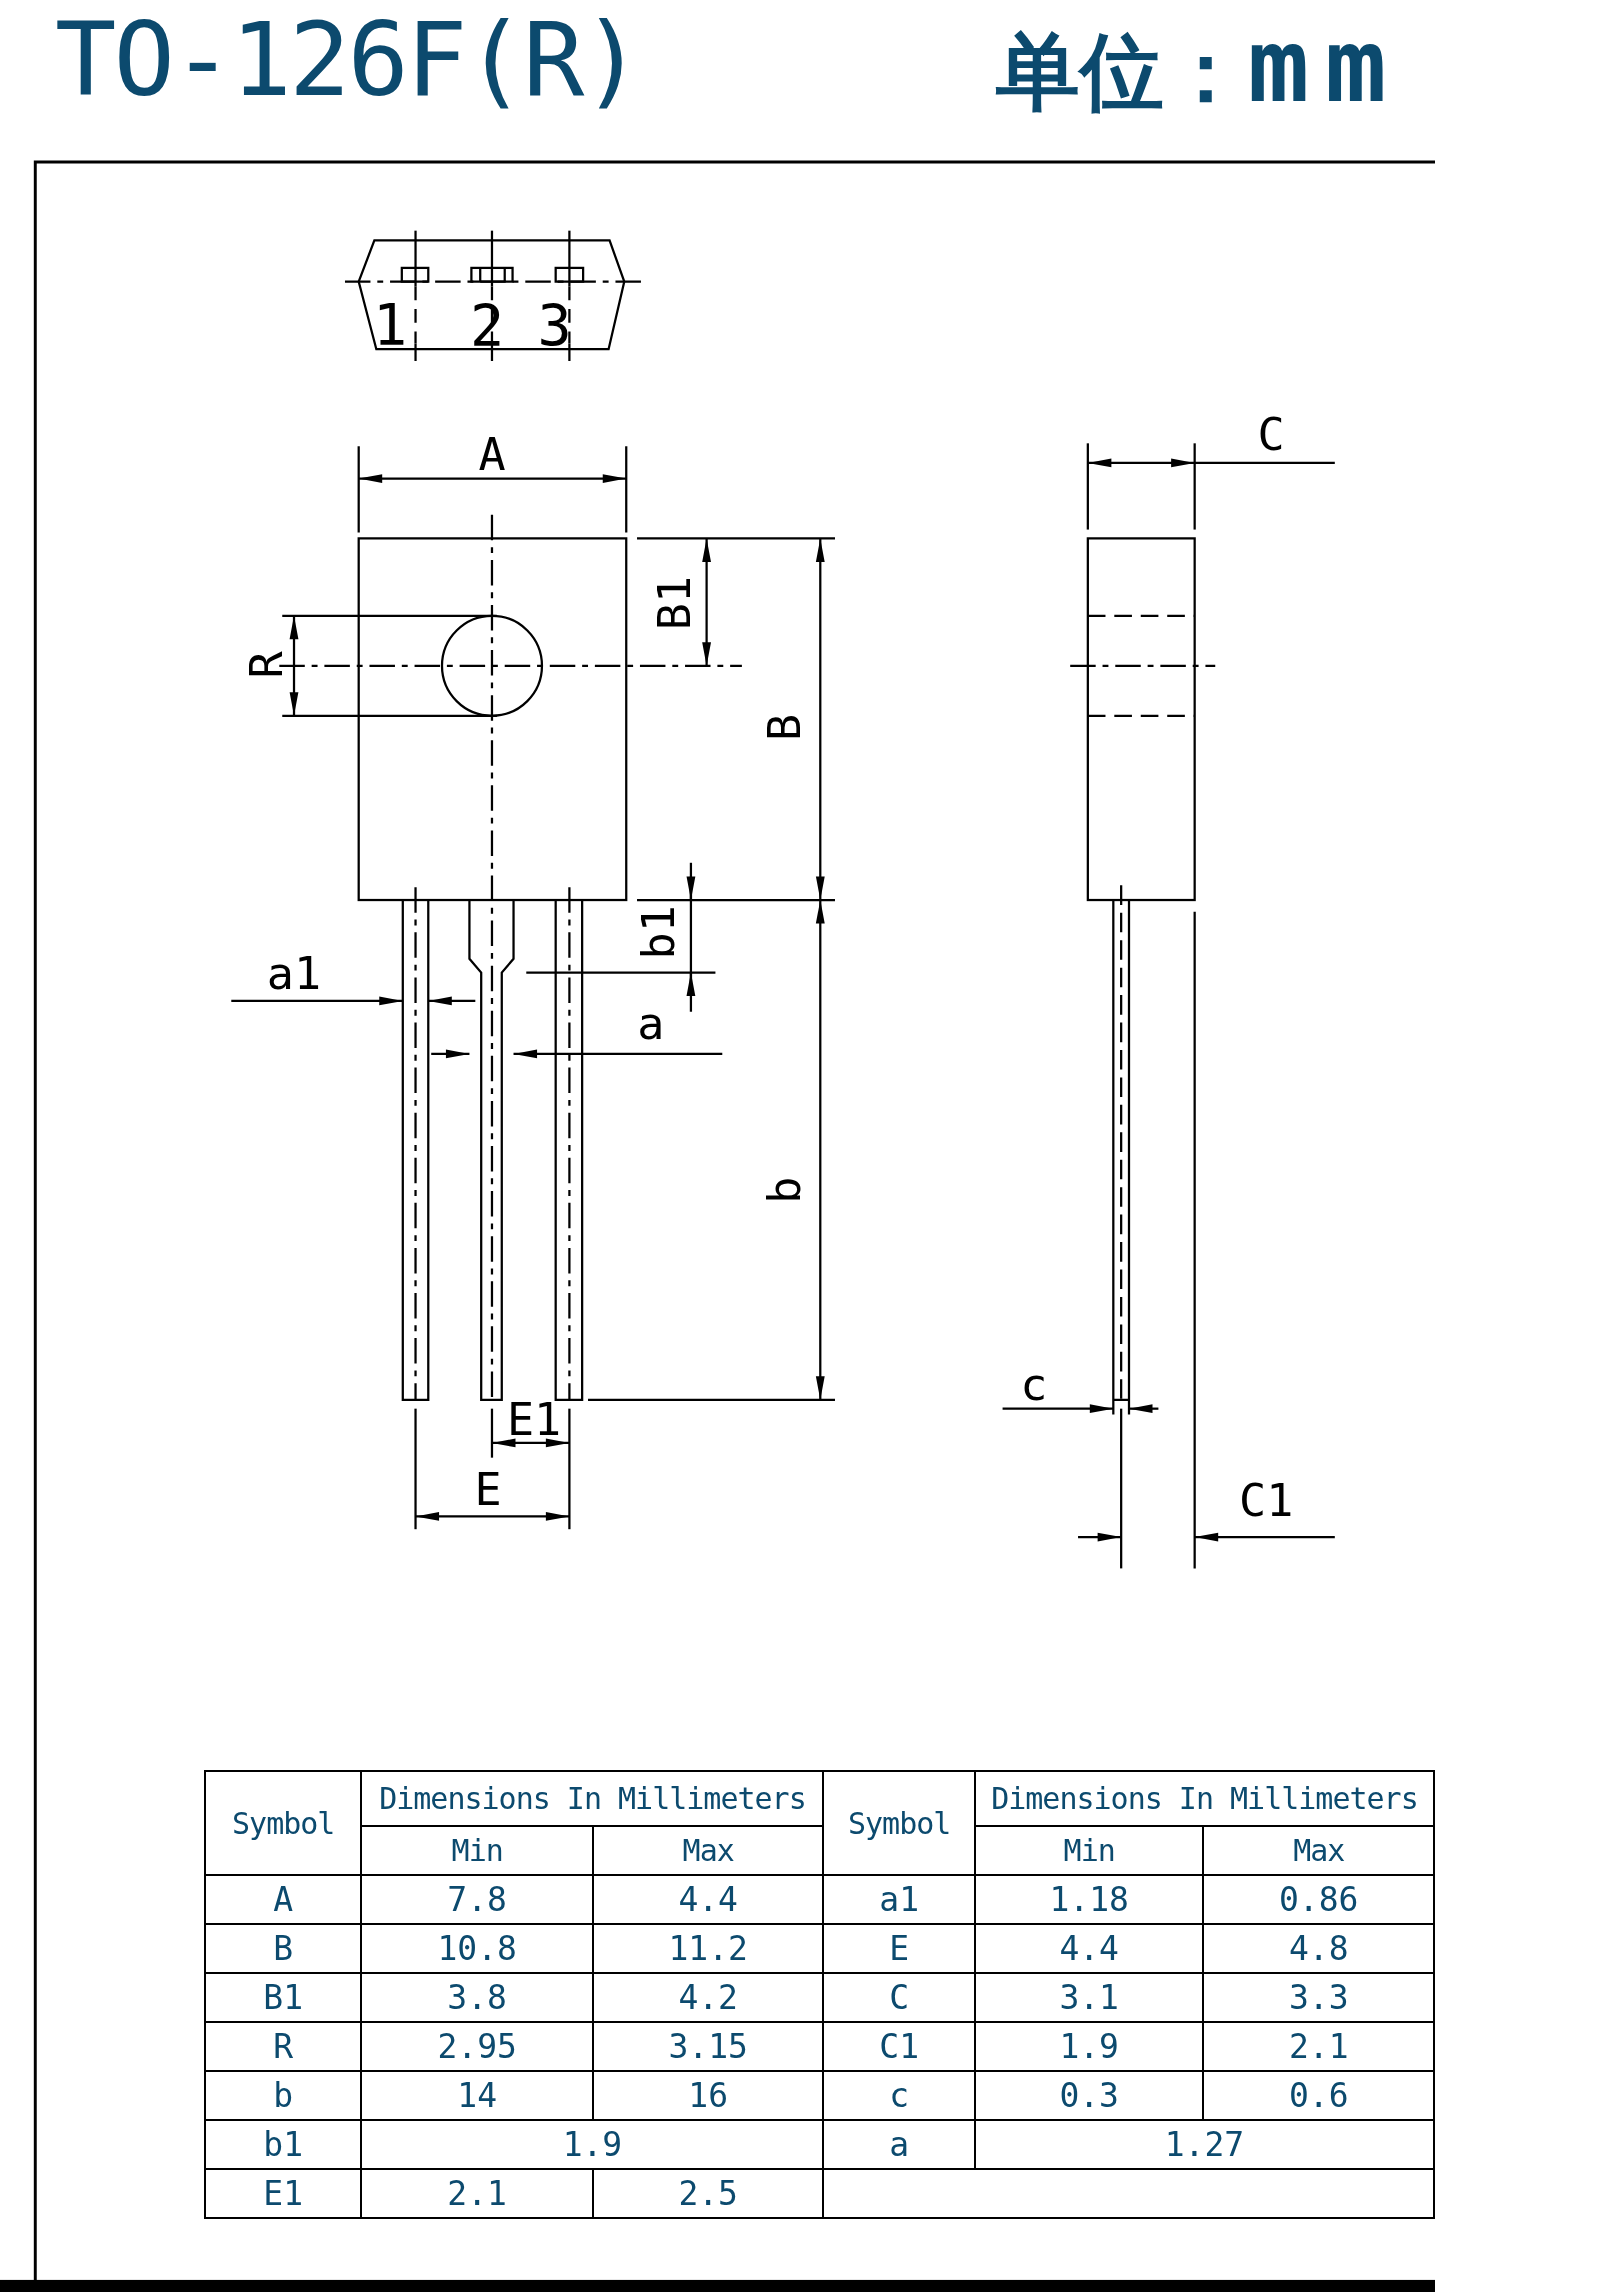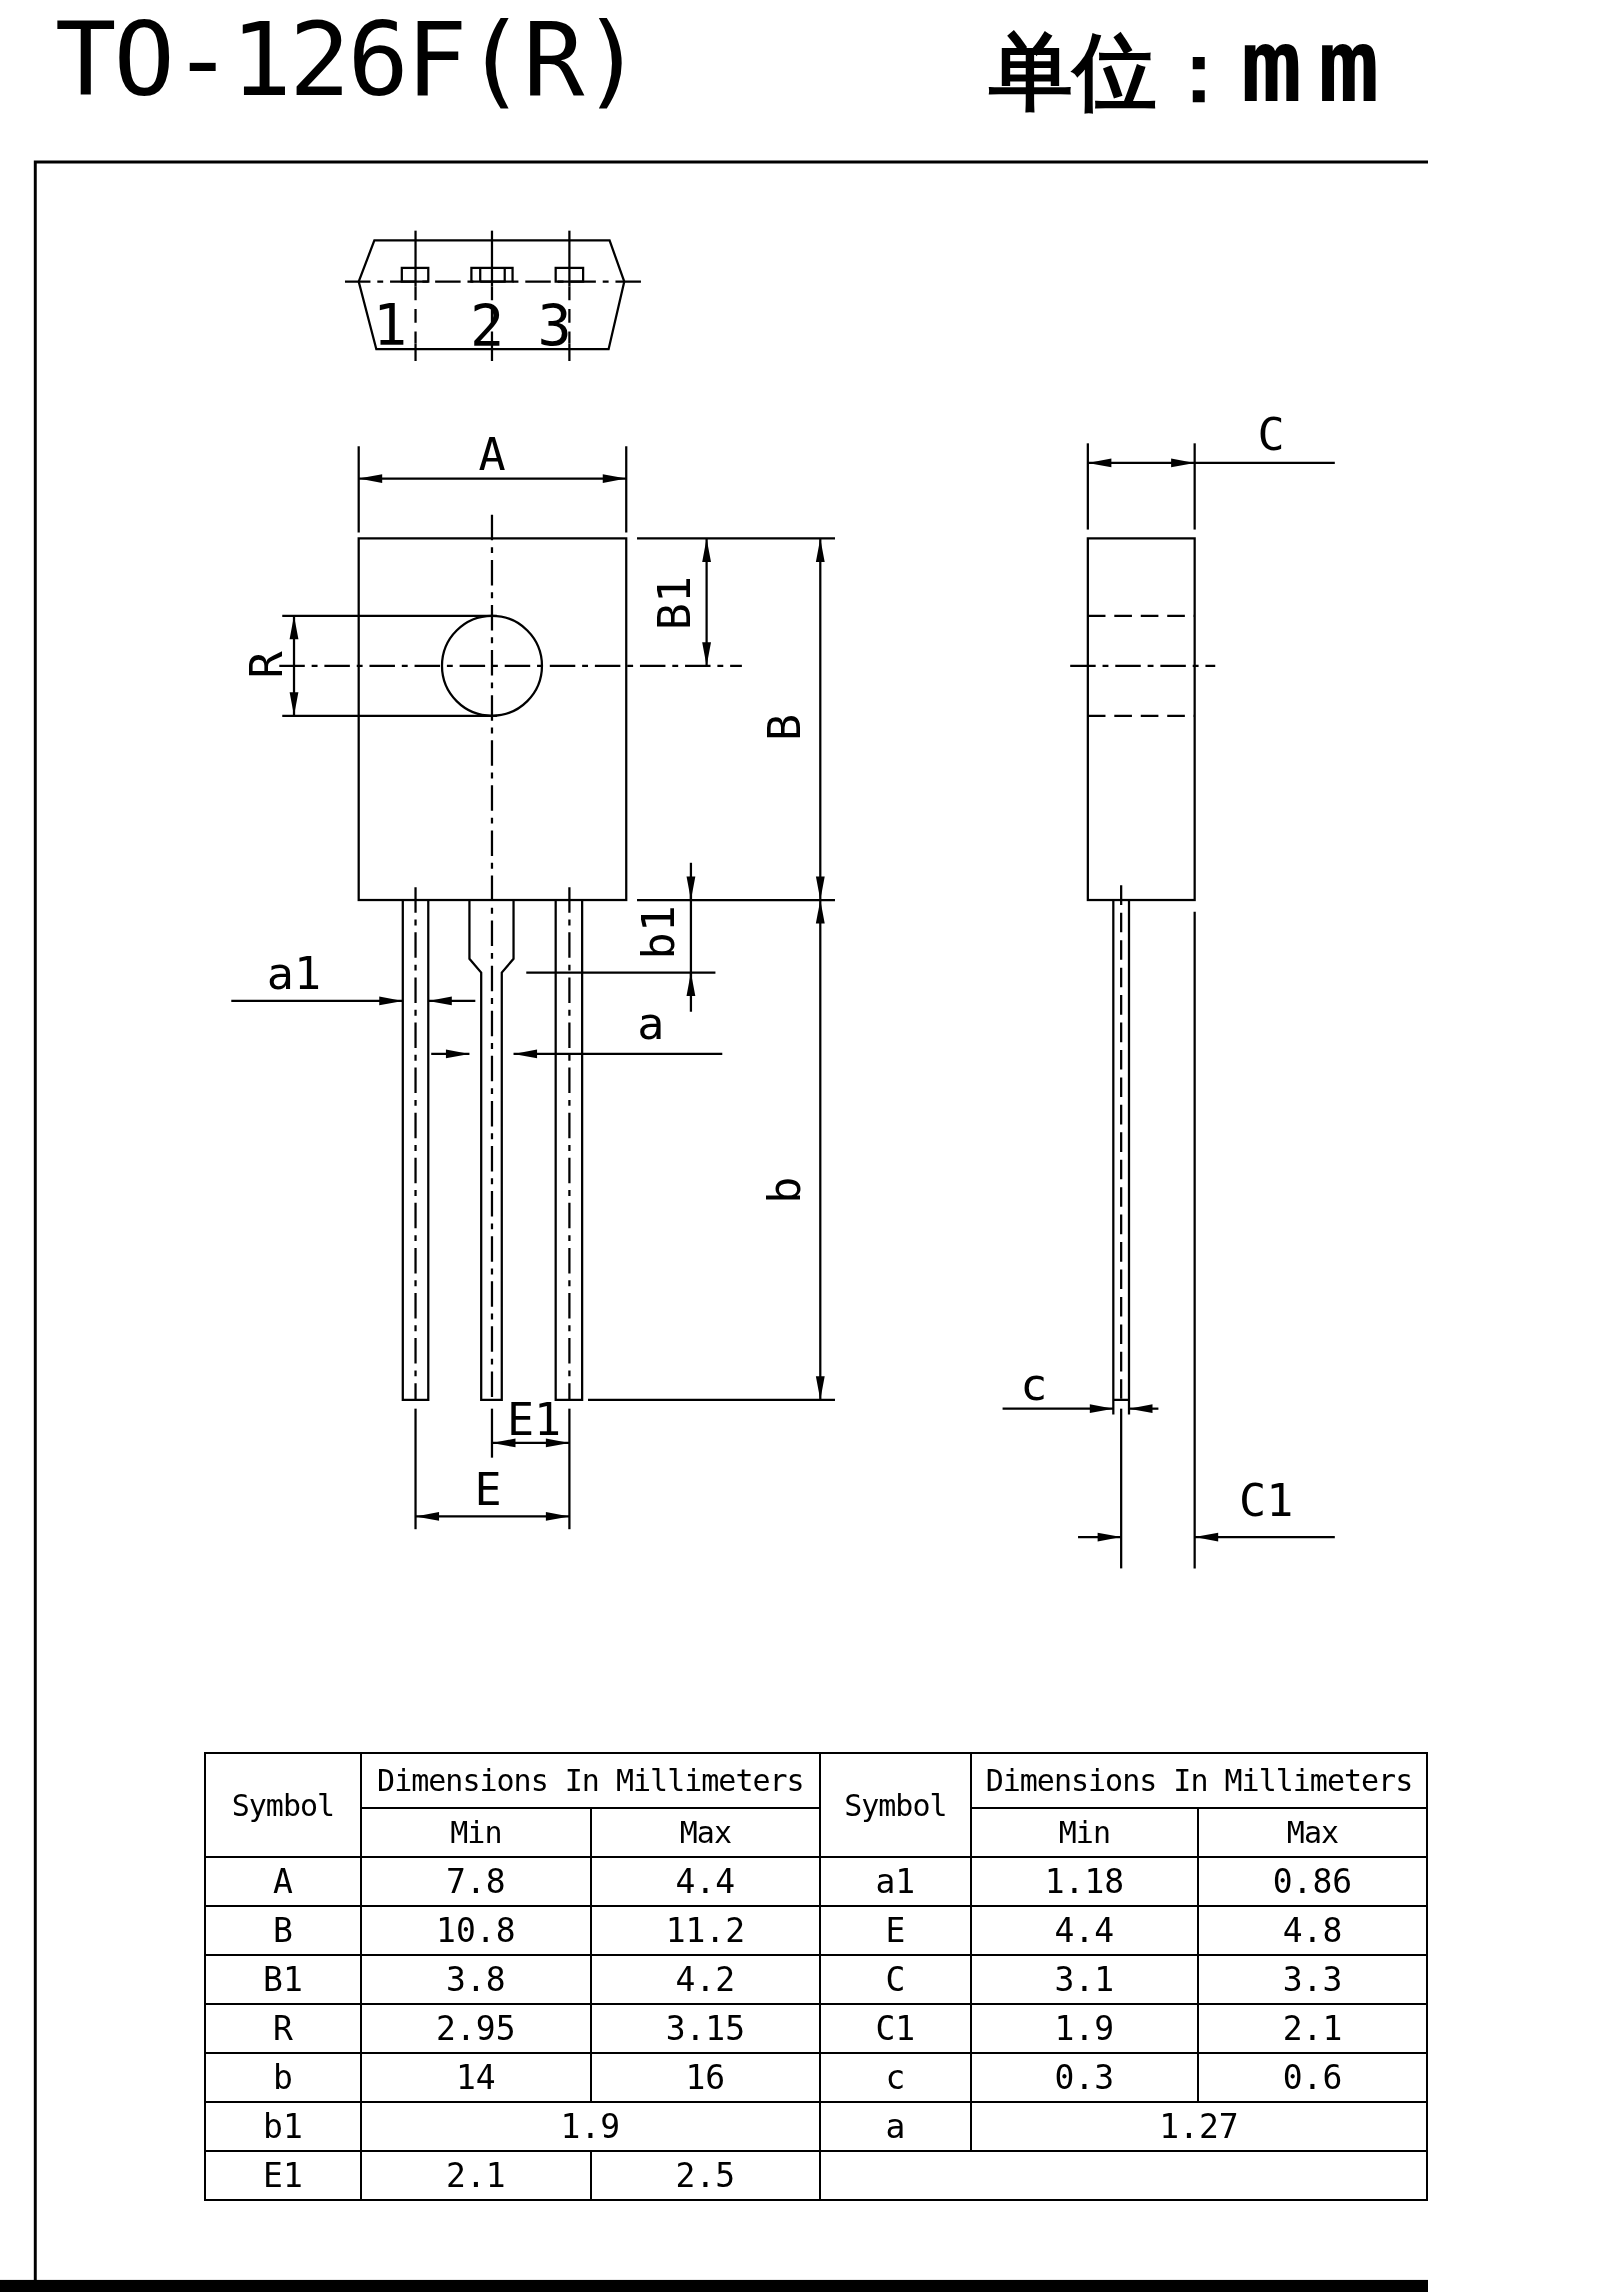--- a/index.html
+++ b/index.html
@@ -1,29 +1,29 @@
 <!DOCTYPE html>
 <html><head>
 <meta charset="utf-8">
 <style>
   html,body{margin:0;padding:0;background:#ffffff;}
   #page{position:relative;width:1428px;height:2293px;background:#ffffff;overflow:hidden;
-        font-family:"DejaVu Sans Mono","Liberation Mono",monospace;color:#000000;}
+        font-family:"DejaVu Sans Mono","Liberation Mono",monospace;color:#0c4a6e;padding-left:7px;}
   #title{position:absolute;left:55px;top:0px;font-size:102px;letter-spacing:-2.9px;
          font-weight:400;white-space:nowrap;}
   #unit{position:absolute;right:33px;top:5.9px;display:flex;align-items:baseline;white-space:nowrap;}
   #unit .cn{font-family:Liberation Serif, serif;font-weight:bold;font-size:84px;}
   #unit .val{font-size:102px;letter-spacing:15.7px;font-weight:700;}
   svg{position:absolute;left:0;top:0;}
   svg text{font-family:"DejaVu Sans Mono","Liberation Mono",monospace;fill:#000;}
   .dimlbl{font-size:46px;}
   .pinlbl{font-size:58px;}
   
   #dimtable{position:absolute;left:204px;top:1752px;}
-  table{border-collapse:collapse;table-layout:fixed;}
+  table{border-collapse:collapse;table-layout:fixed;margin-top:18px;}
   td,th{border:2.5px solid #000;padding:0;text-align:center;vertical-align:middle;
         font-weight:400;font-size:33px;overflow:hidden;}
   th.hdr{font-size:30px;letter-spacing:-1px;}
   tr.r1{height:55px;} tr.r2{height:49px;} tr.d{height:49px;}
 </style>
 </head>
 <body>
 
 <div id="page">
 

